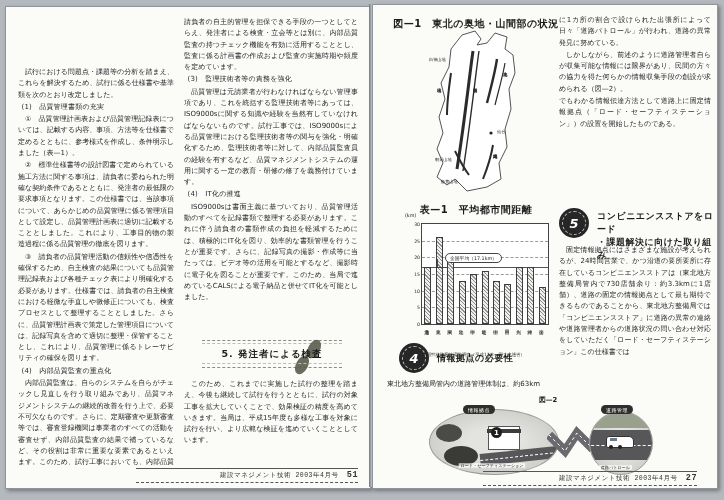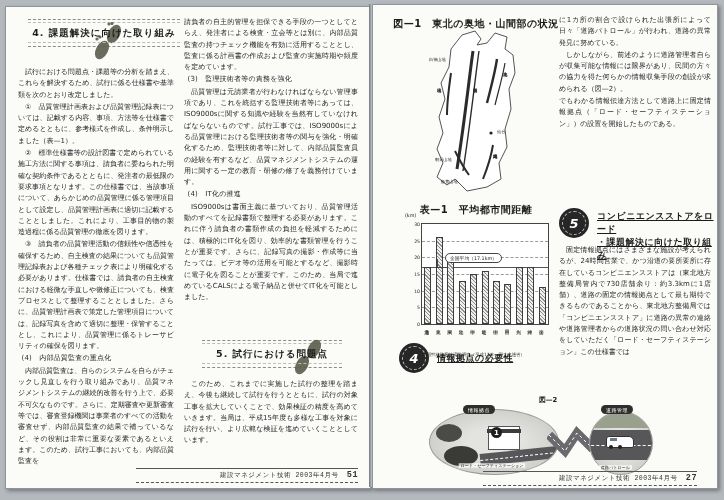--- a/index.html
+++ b/index.html
@@ -45,21 +45,21 @@
   .annot{position:absolute;font-size:4.8px;background:#fff;border:1px solid #444;border-radius:6px;
          padding:1px 4px;white-space:nowrap;z-index:3;}
   .annot-leader{position:absolute;width:10px;height:8px;border-left:1px solid #444;border-bottom:1px solid #444;z-index:2;}
   .chart-src{position:absolute;font-size:4.8px;color:#333;white-space:nowrap;transform:scale(.92);transform-origin:left top;}
 
   
   .medal{position:absolute;width:30px;height:30px;border-radius:50%;background:#262626;
          display:flex;align-items:center;justify-content:center;}
   .medal::before{content:"";position:absolute;inset:3px;border:1px dashed rgba(255,255,255,.65);border-radius:50%;}
   .medal span{color:#fff;font-weight:bold;font-size:13px;font-style:italic;}
-  .medal-head{position:absolute;font-weight:bold;font-size:9px;line-height:13px;letter-spacing:.5px;text-decoration:underline;}
+  .medal-head{position:absolute;font-weight:bold;font-size:9px;line-height:13px;letter-spacing:.5px;}
 
   
   .illus{position:absolute;}
   .scene-oval{position:absolute;background:radial-gradient(#e3e3e0 30%,#c2c2bf);border-radius:50%;overflow:hidden;border:1px solid #9a9a97;}
   .blob{position:absolute;background:#4a4a46;border-radius:50%;}
   .store{position:absolute;background:#fff;border:1px solid #555;}
   .store::before{content:"";position:absolute;left:-2px;right:-2px;top:2px;height:4px;background:#3c3c3c;}
   .chip-num{position:absolute;width:11px;height:11px;border-radius:50%;background:#1e1e1e;color:#fff;
             font-size:7px;display:flex;align-items:center;justify-content:center;font-weight:bold;z-index:4;}
   .bubble{position:absolute;background:#2e2e2c;color:#fff;font-size:5px;padding:1.5px 5px;border-radius:6px;
@@ -72,37 +72,24 @@
   .car::before{content:"";position:absolute;left:3px;top:1px;width:7px;height:3px;background:#6c7c86;}
   .car::after{content:"";position:absolute;left:2px;bottom:-2px;width:4px;height:4px;background:#222;border-radius:50%;box-shadow:9px 0 0 #222;}
 </style>
 </head>
 <body>
 
 <div class="screen">
 
   <div class="page page-left">
 
-    <div class="sec-head" style="left:22px;top:12px;width:152px;">
-      <div class="inner-rule" style="top:2px;"></div>
-      <svg class="footprints" style="left:62px;top:2px;" viewBox="0 0 34 40">
-        <ellipse cx="12" cy="28" rx="6" ry="10" fill="#5a5c4c" transform="rotate(28 12 28)"></ellipse>
-        <ellipse cx="24" cy="12" rx="6" ry="10" fill="#5a5c4c" transform="rotate(28 24 12)"></ellipse>
-        <circle cx="7" cy="17" r="1.6" fill="#5a5c4c"></circle>
-          <circle cx="10" cy="15" r="1.6" fill="#5a5c4c"></circle>
-        <circle cx="19" cy="2" r="1.6" fill="#5a5c4c"></circle>
-          <circle cx="22" cy="1.5" r="1.6" fill="#5a5c4c"></circle>
-      </svg>
-      <span style="position:relative;z-index:2;">4.</span>
-      <span style="position:relative;z-index:2;">課題解決に向けた取り組み</span>
-      <div class="inner-rule" style="bottom:2px;"></div>
-    </div>
 
     <div class="body-col" style="left:12px;top:60px;width:156px;height:398px;">
       <p>試行における問題点・課題等の分析を踏まえ、これらを解決するため、試行に係る仕様書や基準類を次のとおり改定しました。</p>
+      <p class="item">(1)　品質管理書類の充実</p>
       <p>①　品質管理計画表および品質管理記録表については、記載する内容、事項、方法等を仕様書で定めるとともに、参考様式を作成し、条件明示しました（表—1）。</p>
       <p>②　標準仕様書等の設計図書で定められている施工方法に関する事項は、請負者に委ねられた明確な契約条件であるとともに、発注者の最低限の要求事項となります。この仕様書では、当該事項について、あらかじめの品質管理に係る管理項目として設定し、品質管理計画表に適切に記載することとしました。これにより、工事目的物の製造過程に係る品質管理の徹底を図ります。</p>
       <p>③　請負者の品質管理活動の信頼性や信憑性を確保するため、自主検査の結果についても品質管理記録表および各種チェック表により明確化する必要があります。仕様書では、請負者の自主検査における軽微な手直しや微修正についても、検査プロセスとして整理することとしました。さらに、品質管理計画表で策定した管理項目については、記録写真を含めて適切に整理・保管することとし、これにより、品質管理に係るトレーサビリティの確保を図ります。</p>
       <p class="item">(4)　内部品質監査の重点化</p>
       <p>内部品質監査は、自らのシステムを自らがチェックし見直しを行う取り組みであり、品質マネジメントシステムの継続的改善を行う上で、必要不可欠なものです。さらに、定期審査や更新審査等では、審査登録機関は事業者のすべての活動を審査せず、内部品質監査の結果で補っているなど、その役割は非常に重要な要素であるといえます。このため、試行工事においても、内部品質監査を</p>
     </div>
 
     <div class="body-col" style="left:178px;top:10px;width:174px;height:318px;">
       <p class="noindent">請負者の自主的管理を担保できる手段の一つとしてとらえ、発注者による検査・立会等とは別に、内部品質監査の持つチェック機能を有効に活用することとし、監査に係る計画書の作成および監査の実施時期や頻度を定めています。</p>
       <p class="item">(3)　監理技術者等の責務を強化</p>
@@ -111,21 +98,21 @@
       <p>ISO9000sは書面主義に基づいており、品質管理活動のすべてを記録書類で整理する必要があります。これに伴う請負者の書類作成の負担を軽減するためには、積極的にIT化を図り、効率的な書類管理を行うことが重要です。さらに、記録写真の撮影・作成等に当たっては、ビデオ等の活用を可能とするなど、撮影時に電子化を図ることが重要です。このため、当局で進めているCALSによる電子納品と併せてIT化を可能としました。</p>
     </div>
 
     <div class="sec-head" style="left:196px;top:333px;width:140px;">
       <div class="inner-rule" style="top:2px;"></div>
       <svg class="footprints" style="left:88px;top:-4px;" viewBox="0 0 34 40">
         <ellipse cx="12" cy="28" rx="6" ry="10" fill="#5a5c4c" transform="rotate(28 12 28)"></ellipse>
         <ellipse cx="24" cy="12" rx="6" ry="10" fill="#5a5c4c" transform="rotate(28 24 12)"></ellipse>
       </svg>
       <span style="position:relative;z-index:2;">5.</span>
-      <span style="position:relative;z-index:2;">試行における問題点</span>
+      <span style="position:relative;z-index:2;">発注者による検査</span>
       <div class="inner-rule" style="bottom:2px;"></div>
     </div>
 
     <div class="body-col" style="left:178px;top:372px;width:174px;height:86px;">
       <p>このため、これまでに実施した試行の整理を踏まえ、今後も継続して試行を行うとともに、試行の対象工事を拡大していくことで、効果検証の精度を高めていきます。当局は、平成15年度も多様な工事を対象に試行を行い、より広範な検証を進めていくこととしています。</p>
     </div>
 
     <div class="footer" style="left:130px;top:463px;width:222px;text-align:right;">
       <div class="rule" style="top:-2px;"></div>
       <span>建設マネジメント技術</span>
@@ -209,20 +196,23 @@
           <div class="xlabel" style="left: 117.273px;">全国</div>
         </div>
       <div class="chart-src" style="left:4px;top:136px;">資料：全国幹線旅客純流動調査（平成11年、国土交通省）</div>
     </div>
 
     <div class="medal" style="left:26px;top:338px;">
       <span>4</span>
     </div>
     <div class="medal-head" style="left:64px;top:347px;">情報拠点の必要性</div>
 
+    <div class="body-col" style="left:14px;top:374px;width:168px;height:14px;">
+      <p class="noindent">東北地方整備局管内の道路管理体制は、約63km</p>
+    </div>
 
     <div style="position:absolute;left:166px;top:390px;font-size:6.8px;font-weight:bold;">図—2</div>
 
     <div class="body-col" style="left:186px;top:10px;width:152px;height:192px;">
       <p class="noindent">に1カ所の割合で設けられた出張所によって日々「道路パトロール」が行われ、道路の異常発見に努めている。</p>
       <p>しかしながら、前述のように道路管理者自らが収集可能な情報には限界があり、民間の方々の協力を得た何らかの情報収集手段の創設が求められる（図—2）。</p>
       <p class="noindent">でもわかる情報伝達方法として道路上に固定情報拠点（「ロード・セーフティステーション」）の設置を開始したものである。</p>
     </div>
 
     <div class="medal" style="left:186px;top:203px;">

